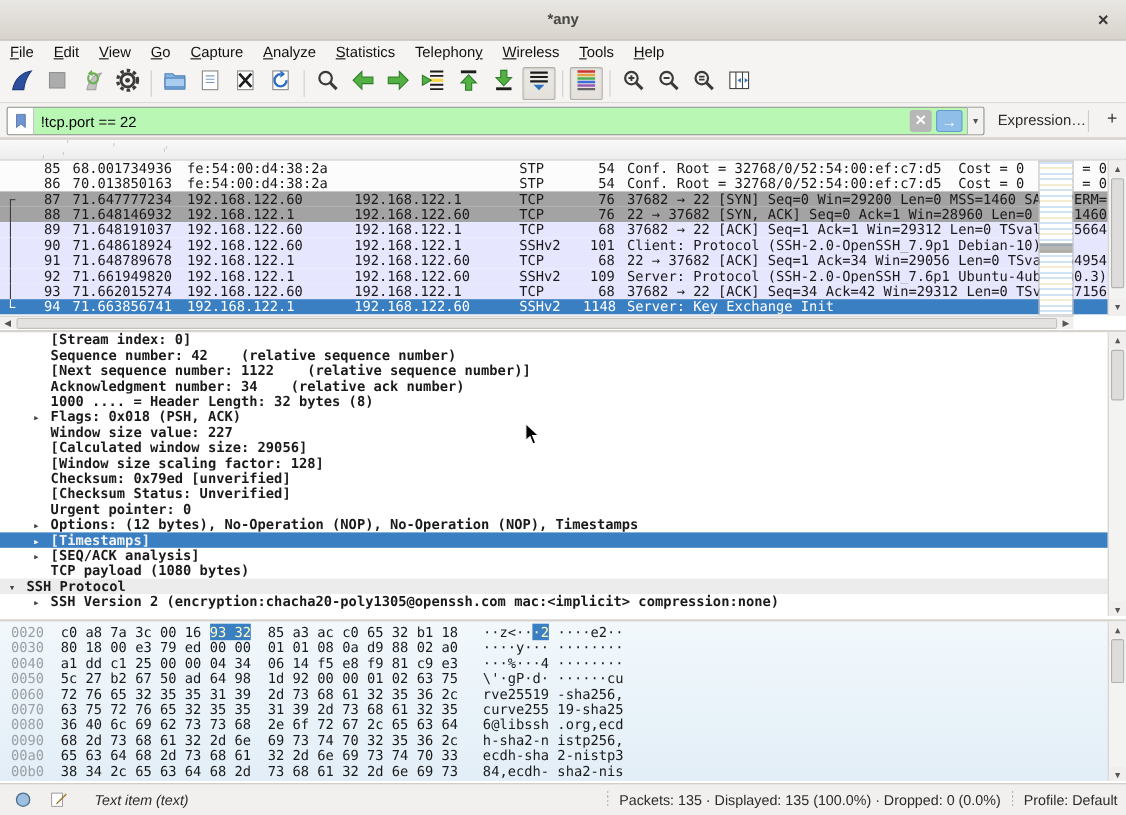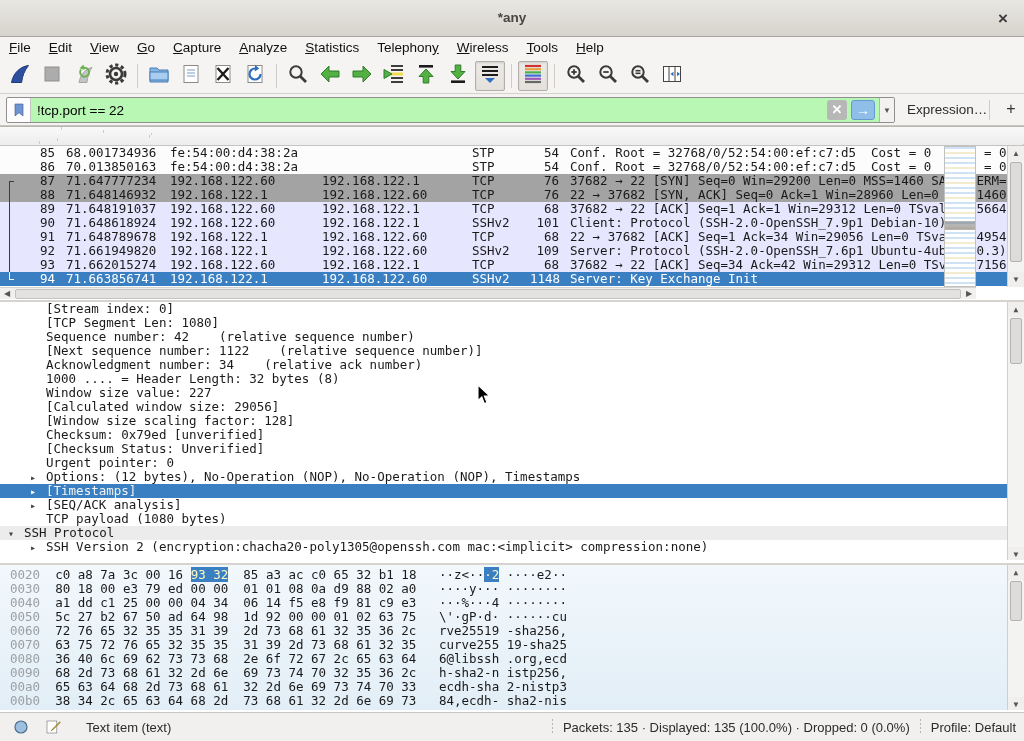--- a/index.html
+++ b/index.html
@@ -87,21 +87,21 @@
 
   .hsb { position:absolute; left:0; top:160px; width:976px; height:12px; background:#f1f0ef;
     border-top:1px solid #d5d3d0; display:flex; align-items:center; }
   .hsb .harr { width:14px; text-align:center; font-size:8px; color:#555; }
   .hsb .htrack { flex:1; height:10px; background:#e4e2e0; border:1px solid #c4c2bf; border-radius:2px; margin:0 1px; }
 
   
   .details { position:absolute; left:0; top:300px; width:1024px; height:260px; background:#fff;
     border-top:2px solid #d6d3ce; overflow:hidden;
     font-family:"DejaVu Sans Mono", monospace; font-size:12.5px; }
-  .dline { height:14px; line-height:14px; white-space:pre; overflow:hidden; padding-left:8px; }
+  .dline { height:14px; line-height:14px; white-space:pre; overflow:hidden; padding-left:8px;font-weight:bold; }
   .dline .exp { display:inline-block; width:16px; color:#444; font-size:10px; }
   .dline.ind1 { padding-left:30px; }
   .dline.sel { background:var(--sel); color:#f2f2f2; }
   .dline.sel .exp { color:#fff; }
   .dline.shade { background:#ececec; }
   .details .vsb { top:0; height:260px; }
   .details .vsb .thumb { top:16px; height:46px; }
 
   
   .hexpane { position:absolute; left:0; top:563px; width:1024px; height:147px;
@@ -111,21 +111,21 @@
   .hxoff { color:#9aa0a5; }
   .hxhl { background:var(--sel); color:#fef9c3; }
   .hexpane .vsb { top:0; height:147px; }
   .hexpane .vsb .thumb { top:16px; height:40px; }
 
   
   .statusbar { position:absolute; left:0; top:712px; width:1024px; height:29px;
     background:#f1f0ee; border-top:1px solid #c9c6c1; display:flex; align-items:center; font-size:13px; color:#2b2b2b; }
   .statusbar .sic { width:22px; height:22px; margin-left:10px; display:flex; align-items:center; justify-content:center; }
   .statusbar .sic svg { width:18px; height:18px; }
-  .sctx { margin-left:22px; }
+  .sctx { margin-left:22px;font-style:italic; }
   .sflex { flex:1; }
   .sdot { width:1px; height:16px; margin:0 10px;
     background:repeating-linear-gradient(180deg,#b5b3b0 0 2px,transparent 2px 4px); }
   .sprofile { margin-right:8px; }
 
   .cursor { position:absolute; left:477px; top:384px; z-index:50; }
 </style>
 </head>
 <body>
 
@@ -352,25 +352,25 @@
   <div class="hsb">
     <div class="harr">◀</div>
     <div class="htrack"></div>
     <div class="harr">▶</div>
   </div>
 </div>
 
 <div class="details">
   <div id="dlines">
       <div class="dline ind1"><span class="exp"></span><span>[Stream index: 0]</span></div>
-      <div class="dline ind1"><span class="exp"></span><span>[TCP Segment Len: 1080]</span></div>
       <div class="dline ind1"><span class="exp"></span><span>Sequence number: 42    (relative sequence number)</span></div>
       <div class="dline ind1"><span class="exp"></span><span>[Next sequence number: 1122    (relative sequence number)]</span></div>
       <div class="dline ind1"><span class="exp"></span><span>Acknowledgment number: 34    (relative ack number)</span></div>
       <div class="dline ind1"><span class="exp"></span><span>1000 .... = Header Length: 32 bytes (8)</span></div>
+      <div class="dline ind1"><span class="exp">▸</span><span>Flags: 0x018 (PSH, ACK)</span></div>
       <div class="dline ind1"><span class="exp"></span><span>Window size value: 227</span></div>
       <div class="dline ind1"><span class="exp"></span><span>[Calculated window size: 29056]</span></div>
       <div class="dline ind1"><span class="exp"></span><span>[Window size scaling factor: 128]</span></div>
       <div class="dline ind1"><span class="exp"></span><span>Checksum: 0x79ed [unverified]</span></div>
       <div class="dline ind1"><span class="exp"></span><span>[Checksum Status: Unverified]</span></div>
       <div class="dline ind1"><span class="exp"></span><span>Urgent pointer: 0</span></div>
       <div class="dline ind1"><span class="exp">▸</span><span>Options: (12 bytes), No-Operation (NOP), No-Operation (NOP), Timestamps</span></div>
       <div class="dline ind1 sel"><span class="exp">▸</span><span>[Timestamps]</span></div>
       <div class="dline ind1"><span class="exp">▸</span><span>[SEQ/ACK analysis]</span></div>
       <div class="dline ind1"><span class="exp"></span><span>TCP payload (1080 bytes)</span></div>

